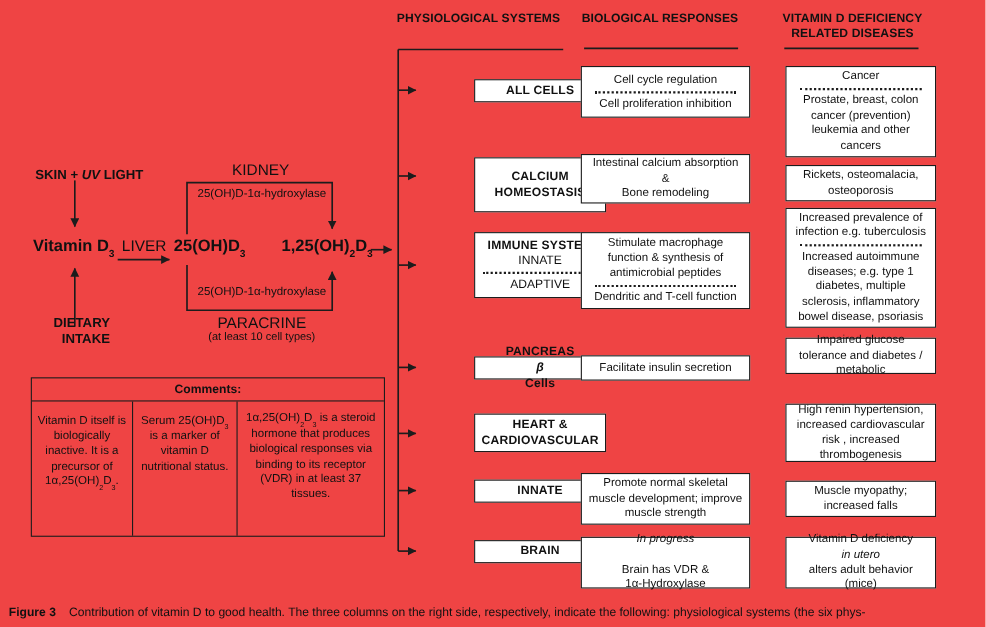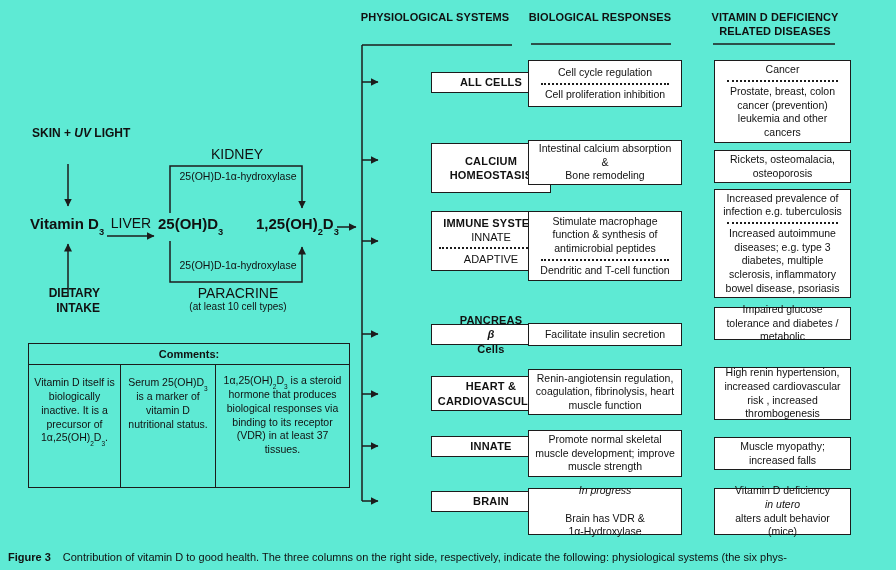--- a/index.html
+++ b/index.html
@@ -1,17 +1,17 @@
 <!DOCTYPE html>
 <html><head>
 <meta charset="utf-8">
 <style>
   html,body { margin:0; padding:0; background:#fff; }
   #canvas {
-    position:relative; width:896px; height:570px; background:#5eead4;
+    position:relative; width:896px; height:570px; background:#ef4444;
     font-family:"Liberation Sans","DejaVu Sans",sans-serif; color:#111;
     overflow:hidden;
   }
   svg.overlay { position:absolute; left:0; top:0; width:896px; height:570px; }
   .ctr { text-align:right; }
   .prewrap { white-space:pre-line; }
   .nowrap { white-space:nowrap; }
   .hdr { position:absolute; top:10px; width:154px; text-align:center;
          font-weight:bold; font-size:11px; line-height:1.3; letter-spacing:.1px; }
   .box { position:absolute; box-sizing:border-box; background:#fff;
@@ -86,21 +86,21 @@
       <line x1="504" y1="393" x2="522" y2="393" marker-end="url(#ah)"></line>
       <line x1="504" y1="446" x2="522" y2="446" marker-end="url(#ah)"></line>
       <line x1="504" y1="501" x2="522" y2="501" marker-end="url(#ah)"></line>
     </g>
   </svg>
 
   <div class="hdr" style="left:358px;">PHYSIOLOGICAL SYSTEMS</div>
   <div class="hdr" style="left:523px;">BIOLOGICAL RESPONSES</div>
   <div class="hdr" style="left:698px;">VITAMIN D DEFICIENCY RELATED DISEASES</div>
 
-  <div class="srcbold nowrap" style="left:32px; top:126px;text-align:center;">SKIN + <i>UV</i> LIGHT</div>
+  <div class="srcbold nowrap" style="left:32px; top:152px;text-align:center;">SKIN + <i>UV</i> LIGHT</div>
   <div class="formula" style="left:30px; top:215px;">Vitamin D<sub>3</sub></div>
   <div class="organ" style="left:105px; top:215px; width:52px;">LIVER</div>
   <div class="formula" style="left:158px; top:215px;">25(OH)D<sub>3</sub></div>
   <div class="organ" style="left:194px; top:146px; width:86px;">KIDNEY</div>
   <div class="enzyme" style="left:172px; top:170px;">25(OH)D-1α-hydroxylase</div>
   <div class="enzyme" style="left:172px; top:259px;">25(OH)D-1α-hydroxylase</div>
   <div class="formula" style="left:256px; top:215px;">1,25(OH)<sub>2</sub>D<sub>3</sub></div>
   <div class="srcbold prewrap ctr" style="left:38px; top:286px; width:62px;">DIETARY
 INTAKE</div>
   <div class="organ" style="left:177px; top:285px; width:122px;">PARACRINE</div>
@@ -137,35 +137,34 @@
   </div>
   <div class="box respbox prewrap" style="top:140px; height:45px;">Intestinal calcium absorption
 &amp;
 Bone remodeling</div>
   <div class="box respbox" style="top:211px; height:70px;">
     <div>Stimulate macrophage function &amp; synthesis of antimicrobial peptides</div>
     <div class="dots"></div>
     <div>Dendritic and T-cell function</div>
   </div>
   <div class="box respbox" style="top:323px; height:23px;">Facilitate insulin secretion</div>
-  <div class="box respbox" style="top:369px; height:46px;">Renin-angiotensin regulation, coagulation, fibrinolysis, heart muscle function</div>
   <div class="box respbox" style="top:430px; height:47px;">Promote normal skeletal muscle development; improve muscle strength</div>
   <div class="box respbox" style="top:488px; height:47px;"><i>In progress</i><br>Brain has VDR &amp;<br>1α-Hydroxylase</div>
 
   <div class="box disbox" style="top:60px; height:83px;">
     <div>Cancer</div>
     <div class="dots"></div>
     <div>Prostate, breast, colon cancer (prevention) leukemia and other cancers</div>
   </div>
   <div class="box disbox prewrap" style="top:150px; height:33px;">Rickets, osteomalacia,
 osteoporosis</div>
   <div class="box disbox" style="top:189px; height:109px;">
     <div>Increased prevalence of infection e.g. tuberculosis</div>
     <div class="dots"></div>
-    <div>Increased autoimmune diseases; e.g. type 3 diabetes, multiple sclerosis, inflammatory bowel disease, psoriasis</div>
+    <div>Increased autoimmune diseases; e.g. type 1 diabetes, multiple sclerosis, inflammatory bowel disease, psoriasis</div>
   </div>
   <div class="box disbox" style="top:307px; height:33px;">Impaired glucose tolerance and diabetes / metabolic</div>
   <div class="box disbox" style="top:367px; height:53px;">High renin hypertension, increased cardiovascular risk , increased thrombogenesis</div>
   <div class="box disbox" style="top:437px; height:33px;">Muscle myopathy; increased falls</div>
   <div class="box disbox" style="top:488px; height:47px;">Vitamin D deficiency <i>in utero</i> alters adult behavior (mice)</div>
 
   <div id="caption">
     <b>Figure 3</b><span>Contribution of vitamin D to good health. The three columns on the right side, respectively, indicate the following: physiological systems (the six phys-</span>
   </div>
 

